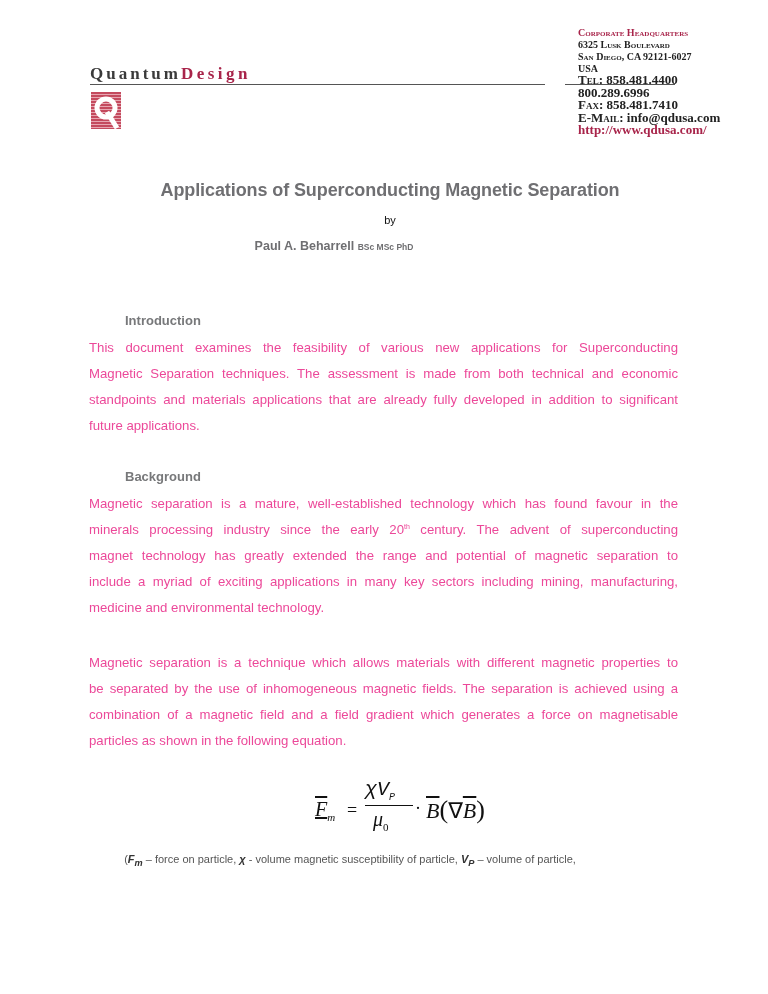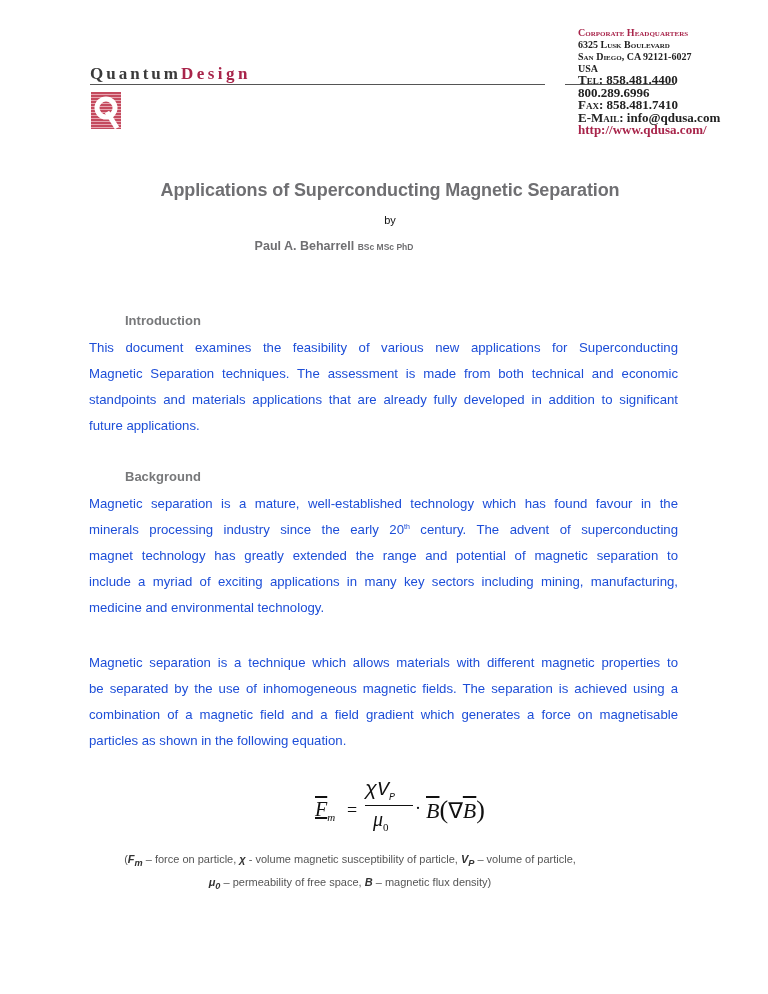--- a/index.html
+++ b/index.html
@@ -26,21 +26,21 @@
   .contact2 .url { color: #a8244a; }
 
   
   .title { position: absolute; left: 0; width: 768px; top: 180px; text-align: center; padding-left: 12px; box-sizing: border-box; font-size: 18px; font-weight: bold; color: #6f6f72; letter-spacing: -0.1px; }
   .by { position: absolute; left: 0; width: 768px; top: 214px; text-align: center; padding-left: 12px; box-sizing: border-box; font-size: 11px; color: #111; }
   .author { position: absolute; left: 0; width: 644px; top: 239px; text-align: center; padding-left: 24px; box-sizing: border-box; font-size: 12.5px; font-weight: bold; color: #6f6f72; }
   .author .deg { font-size: 8.5px; }
 
   
   .section-head { position: absolute; left: 89px; font-size: 13px; font-weight: bold; color: #77787a; margin-left: 36px; }
-  .para { position: absolute; left: 89px; width: 589px; font-size: 13.2px; line-height: 26px; color: #1d4ed8; text-align: justify; }
+  .para { position: absolute; left: 89px; width: 589px; font-size: 13.2px; line-height: 26px; color: #ec4899; text-align: justify; }
   .para .line { display: block; text-align: justify; text-align-last: justify; white-space: nowrap; height: 26px; }
   .para .line.last { text-align-last: left; }
   sup { font-size: 7px; line-height: 0; vertical-align: super; }
 
   
   .equation { position: absolute; left: 315px; top: 778px; width: 170px; height: 56px; font-family: "Liberation Serif", serif; font-style: italic; color: #111; }
   .eq-part { position: absolute; }
 
   .caption { position: absolute; left: 0; width: 700px; text-align: center; font-size: 11px; color: #555; }
   .caption b { color: #333; }
@@ -113,17 +113,14 @@
     <span class="eq-part" style="left:50px; top:0px; font-size:20px;font-family:Liberation Mono, monospace;"><span>χ</span><span>V</span><sub style="font-size:10px;">P</sub></span>
     <span class="eq-part" style="left:50px; top:27px; width:48px; height:1px; background:#111;"></span>
     <span class="eq-part" style="left:58px; top:30px; font-size:20px;"><span>μ</span><sub style="font-size:11px; font-style:normal;">0</sub></span>
     <span class="eq-part" style="left:100px; top:20px; font-size:18px; font-style:normal;">·</span>
     <span class="eq-part" style="left:111px; top:17px; font-size:22px;"><span style="text-decoration: overline;">B</span><span style="font-style:normal; font-size:26px;">(</span><span style="font-style:normal;">∇</span><span style="text-decoration: overline;">B</span><span style="font-style:normal; font-size:26px;">)</span></span>
   </div>
 
   <div class="caption" style="top:853px;">
     <span>(</span><b><i>F</i><sub><i>m</i></sub></b><span> – force on particle, </span><b><i>χ</i></b><span> - volume magnetic susceptibility of particle, </span><b><i>V</i><sub><i>P</i></sub></b><span> – volume of particle,</span>
   </div>
-  <div class="caption" style="top:876px;">
-    <b><i>μ</i><sub><i>0</i></sub></b><span> – permeability of free space, </span><b><i>B</i></b><span> – magnetic flux density)</span>
-  </div>
 
 </div>
 
 </body></html>

